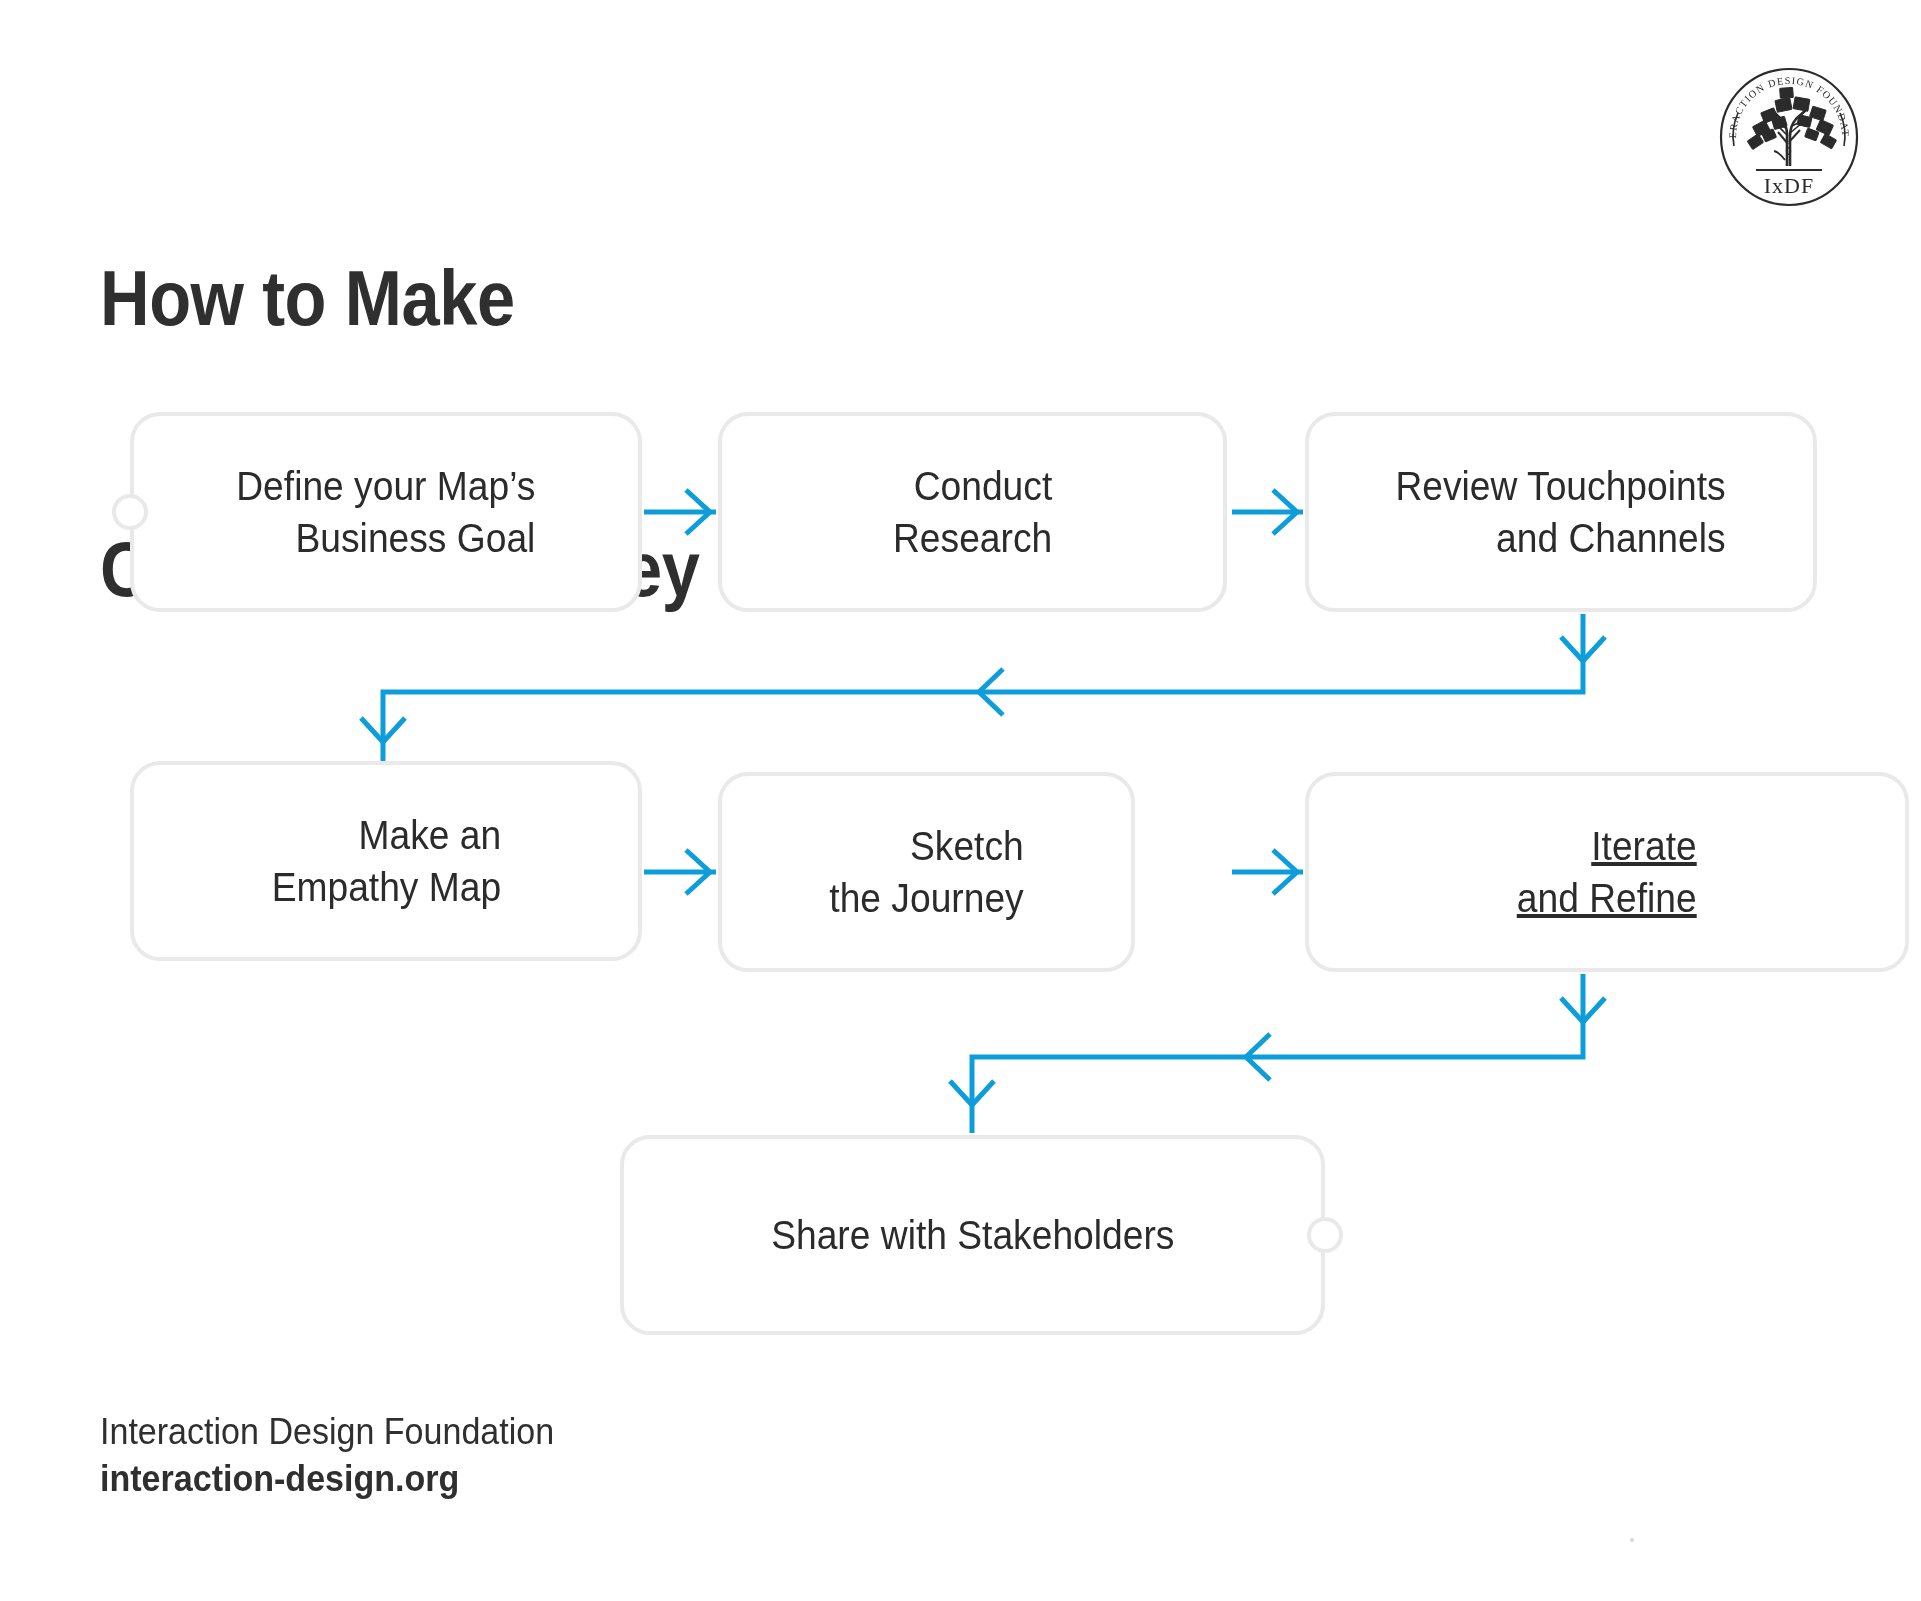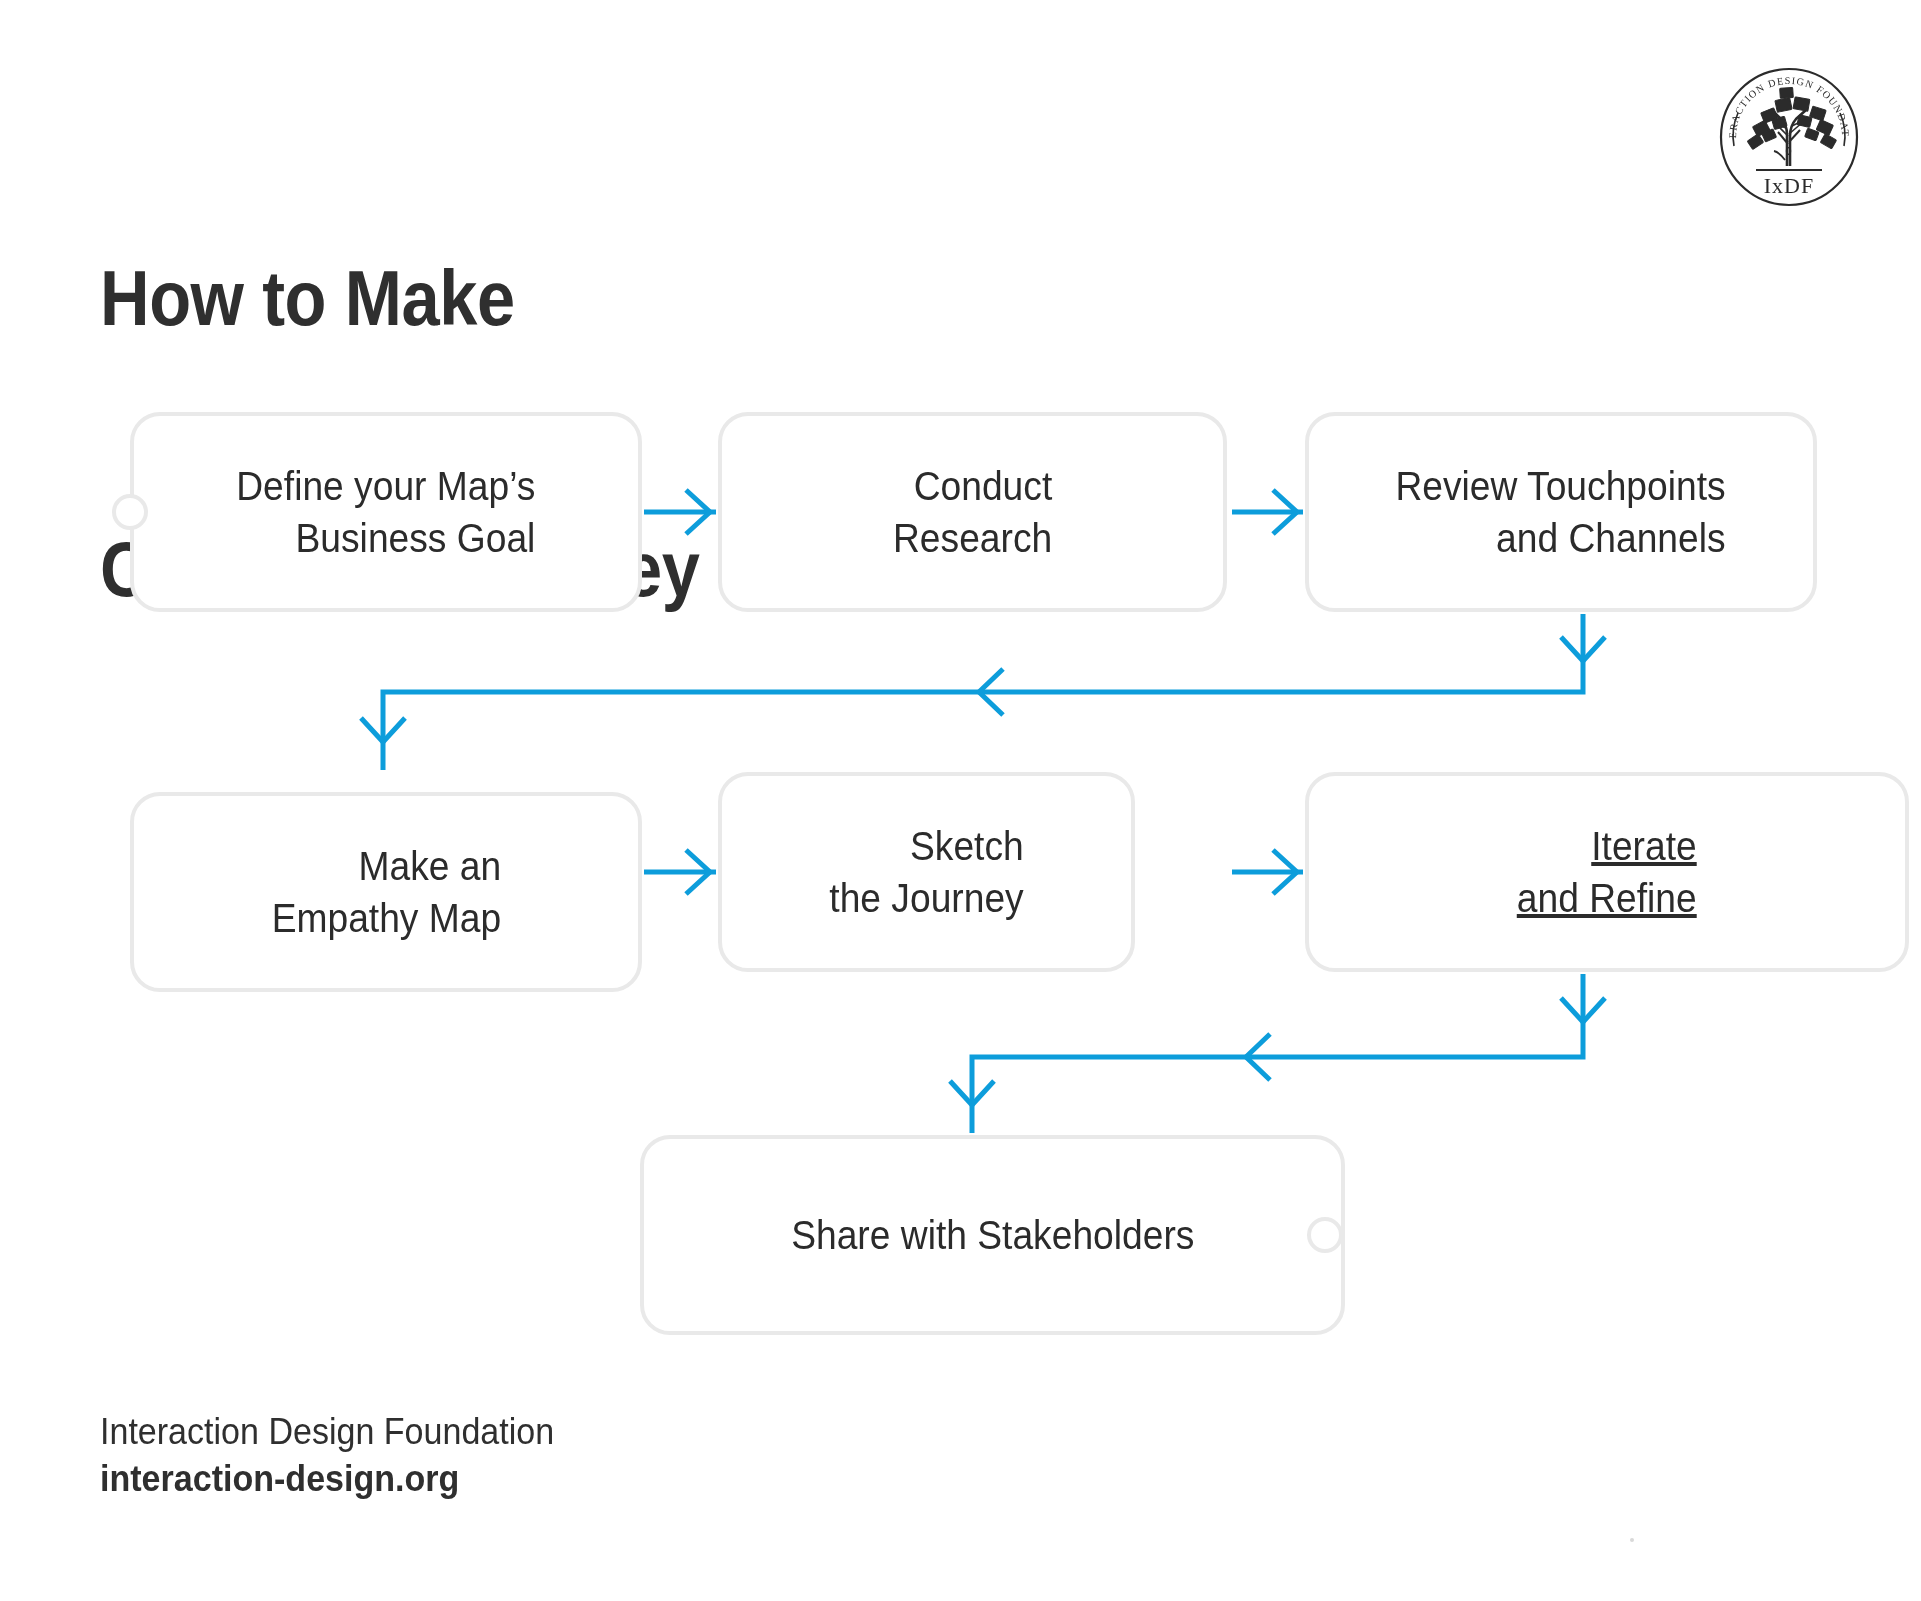--- a/index.html
+++ b/index.html
@@ -70,24 +70,24 @@
   }
   .node-label {
     transform: scaleX(0.93);
     white-space: pre-line;
     padding: 0 18px;
   }
 
   .n1 { left: 130px;  top: 412px;  width: 512px; height: 200px; }
   .n2 { left: 718px;  top: 412px;  width: 509px; height: 200px; }
   .n3 { left: 1305px; top: 412px;  width: 512px; height: 200px; }
-  .n4 { left: 130px;  top: 792px;  width: 512px; height: 200px; }
+  .n4 { left: 130px;  top: 761px;  width: 512px; height: 200px; }
   .n5 { left: 718px;  top: 772px;  width: 417px; height: 200px; }
   .n6 { left: 1305px; top: 772px;  width: 604px; height: 200px; text-decoration: underline; }
-  .n7 { left: 620px;  top: 1135px; width: 705px; height: 200px; margin-left: 20px; }
+  .n7 { left: 620px;  top: 1135px; width: 705px; height: 200px; }
 
   
   .endpoint {
     position: absolute;
     width: 36px;
     height: 36px;
     border-radius: 50%;
     border: 4px solid #e9e9e9;
     background: #ffffff;
     box-sizing: border-box;

